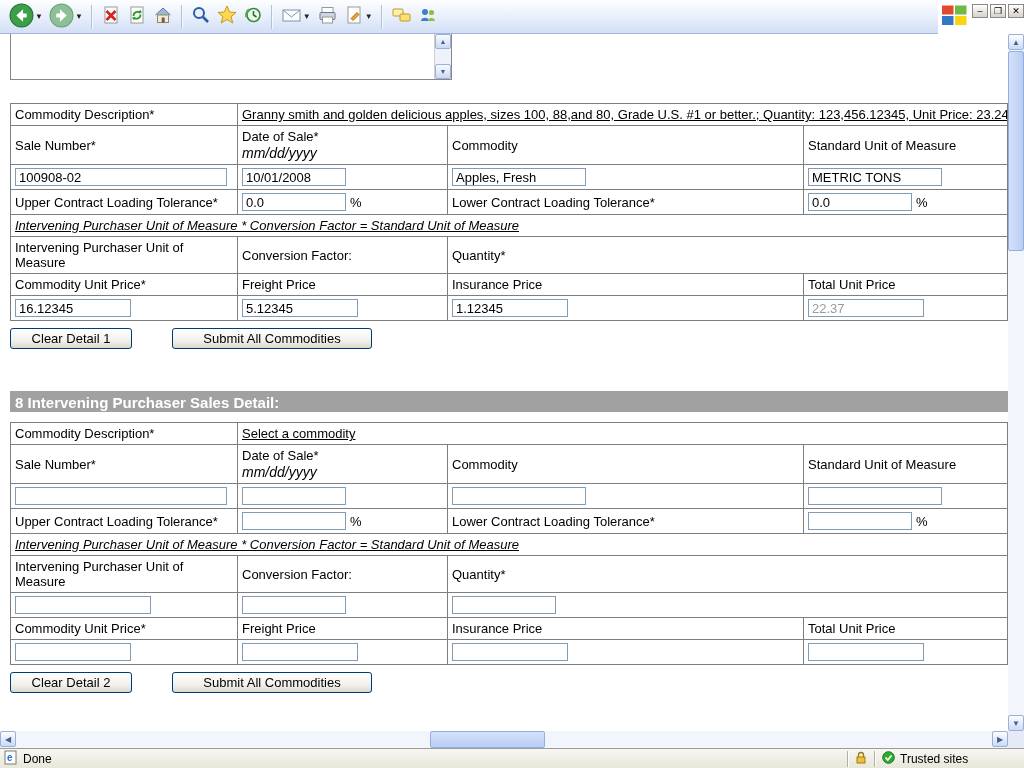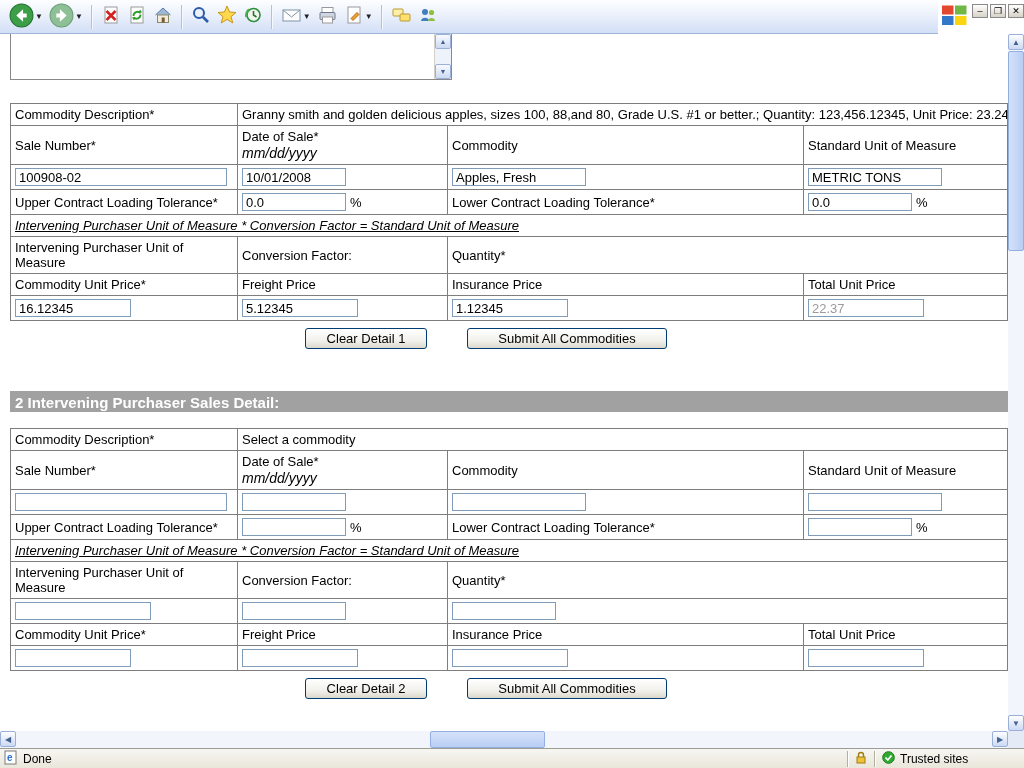--- a/index.html
+++ b/index.html
@@ -27,31 +27,31 @@
   .top-box { position:relative; margin-left:10px; width:442px; height:46px;
              border:1px solid #888; border-top:none; background:#fff; }
   .top-box .sb { position:absolute; right:0; top:0; bottom:0; width:17px; background:#eef2fa;
                  border-left:1px solid #d4d0c8; display:flex; flex-direction:column; justify-content:space-between; }
   .sb-btn { width:16px; height:15px; background:linear-gradient(#f8fbff,#ccd9f4); border:1px solid #9ab0d8;
             border-radius:2px; font-size:7px; color:#44618f; display:flex; align-items:center; justify-content:center; cursor:pointer; }
   .section { margin-left:10px; width:998px; }
   .sec1 { margin-top:23px; }
   .sec2 { margin-top:42px; }
   .sec-header { background:#a1a1a1; color:#fff; font-weight:bold; font-size:15px; padding:3px 5px 2px; height:21px; }
-  table.detail { border-collapse:collapse; table-layout:fixed; width:998px; background:#fff; margin-top:16px; }
+  table.detail { border-collapse:collapse; table-layout:fixed; width:998px; background:#fff; margin-top:10px; }
   .detail td { border:1px solid #7e7e7e; font-size:13px; padding:3px 4px; vertical-align:middle; overflow:hidden; }
-  .detail td.desc { white-space:nowrap; }
+  .detail td.desc { white-space:nowrap;text-decoration:underline; }
   .hint { font-style:italic; font-size:14px; margin-top:1px; }
   .note { font-style:italic;text-decoration:underline; }
   .xp-input { border:1px solid #7f9db9; height:18px; font-family:inherit; font-size:13px;
               padding:0 3px; background:#fff; color:#000; }
   .xp-input:disabled { color:#9b9b9b; background:#fff; }
   .w196{width:212px} .w136{width:136px} .w134{width:134px} .w116{width:116px} .w104{width:104px}
   .pct { font-size:13px; margin-left:4px; }
-  .btn-row { display:flex; justify-content:center; gap:40px; margin:7px 46px 0 0; }
+  .btn-row { display:flex; justify-content:flex-start; gap:40px; margin:7px 46px 0 0; }
   .xp-btn { font-family:inherit; font-size:13px; color:#000; border:1px solid #003c74; border-radius:3px;
             background:linear-gradient(#fff,#f2f1ec 60%,#dcd8cc); padding:1px 10px; height:21px; min-width:122px; cursor:pointer; }
   .xp-btn.wide { min-width:200px; }
   
   .vscroll { position:absolute; top:34px; right:0; width:16px; height:697px; background:#f2f5fc; }
   .hscroll { position:absolute; top:731px; left:0; width:1008px; height:17px; background:#f2f5fc; }
   .sbtn { position:absolute; width:16px; height:16px; background:linear-gradient(#fdfeff,#ccd9f4);
           border:1px solid #9ab0d8; border-radius:2px; color:#44618f; font-size:8px;
           display:flex; align-items:center; justify-content:center; cursor:pointer; }
   .vscroll .up{ top:0; left:0; } .vscroll .down{ bottom:0; left:0; }
@@ -275,21 +275,21 @@
       </tr>
     </tbody>
       </table>
     <div class="btn-row">
       <button class="xp-btn">Clear Detail 1</button>
       <button class="xp-btn wide">Submit All Commodities</button>
     </div>
   </div>
 
   <div class="section sec2">
-    <div class="sec-header">2 Intervening Purchaser Sales Detail:</div>
+    <div class="sec-header">8 Intervening Purchaser Sales Detail:</div>
     <table class="detail">
       <colgroup>
           <col style="width:227px">
           <col style="width:210px">
           <col style="width:356px">
           <col>
         </colgroup>
       <tbody>
           <tr>
         <td>Commodity Description*</td>

